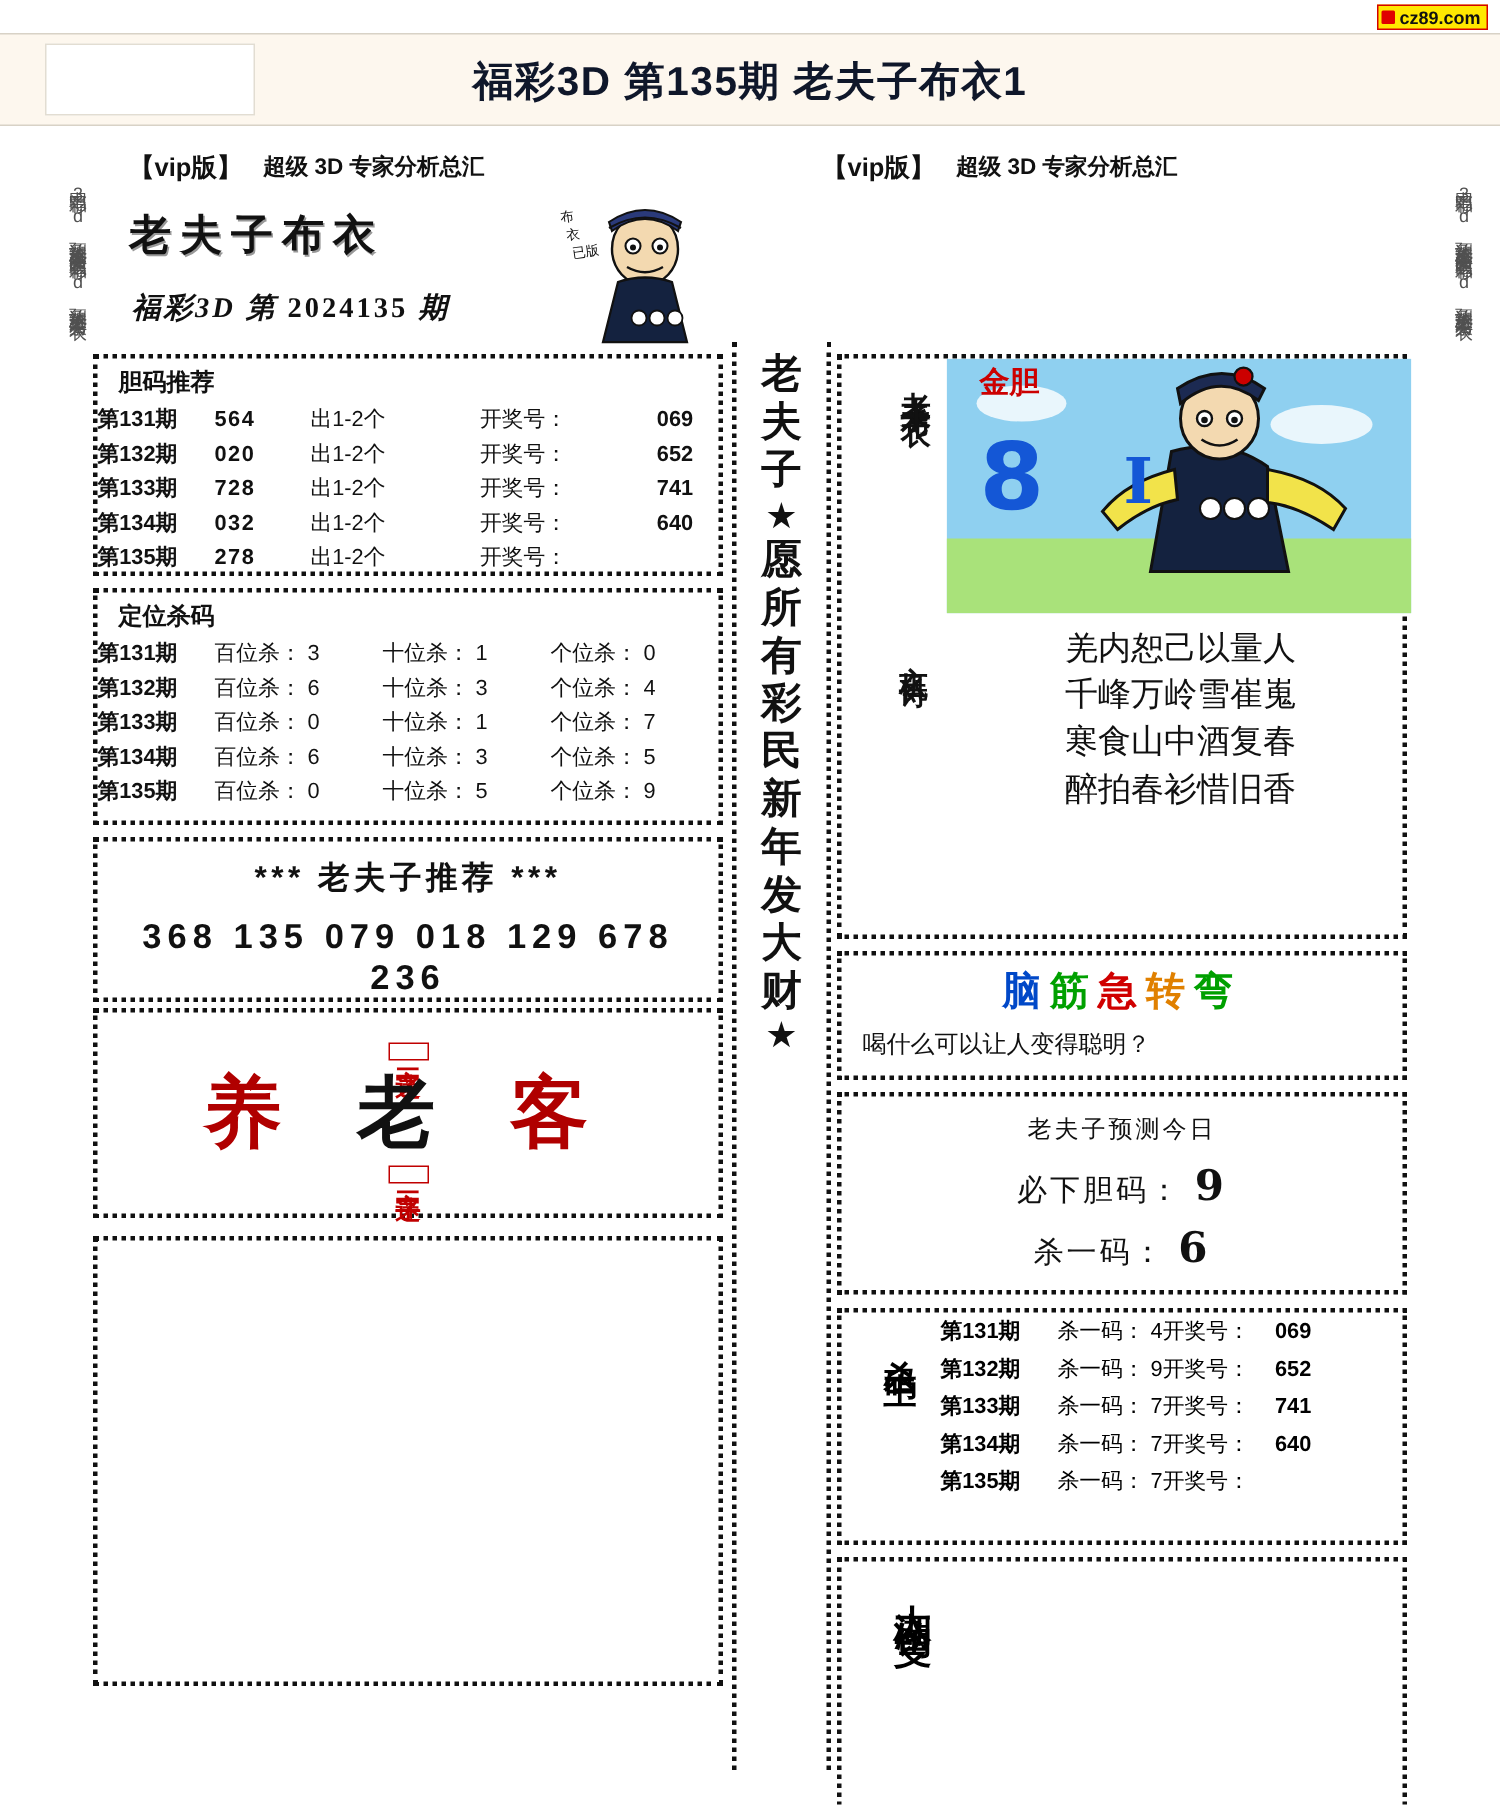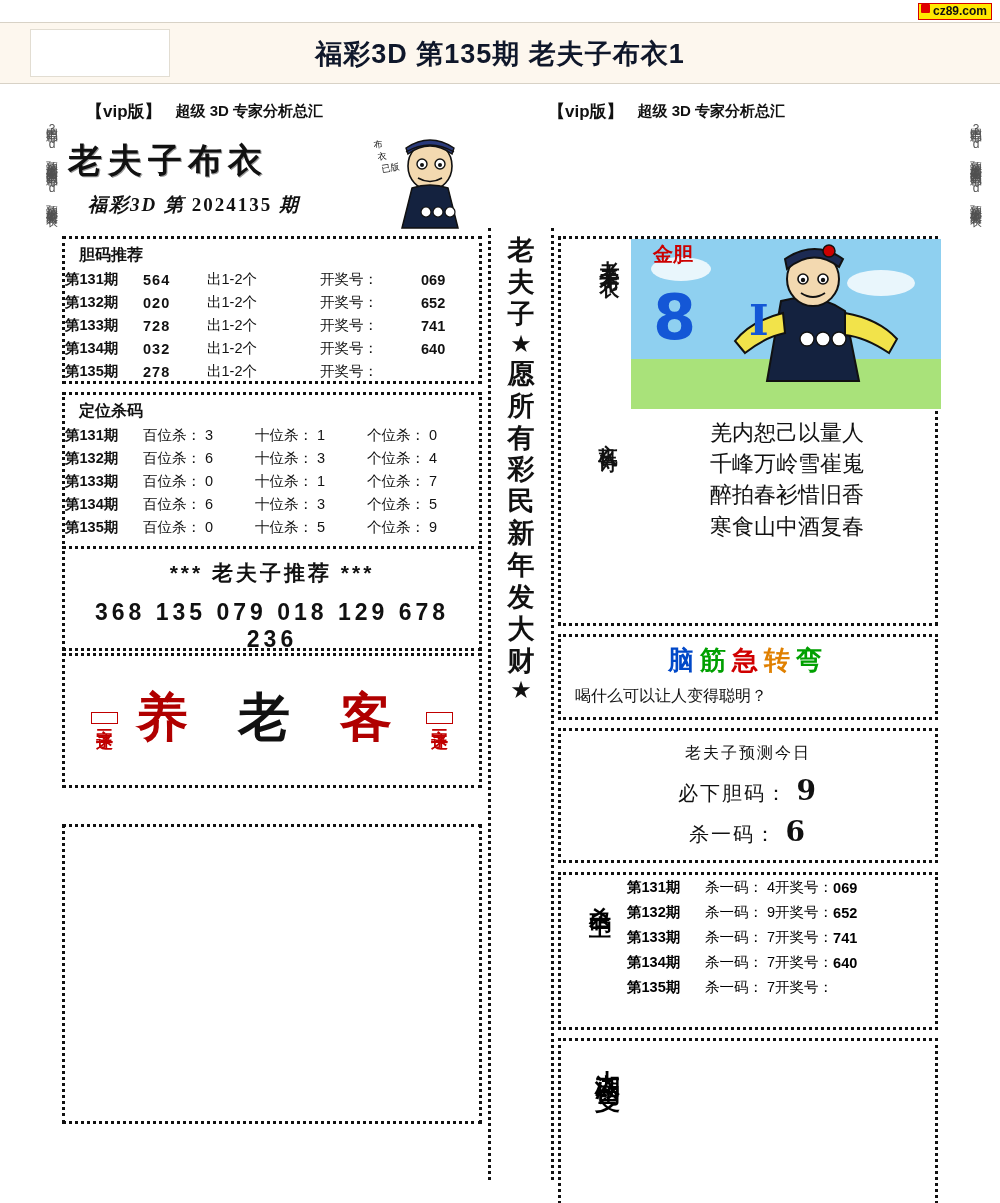--- a/index.html
+++ b/index.html
@@ -15,21 +15,21 @@
     position:absolute; left:0; top:0; width:1000px; height:1203px;
     background:#fff;
   }
   
   .topbar {
     position:absolute; left:0; top:0; width:1000px; height:22px;
     background:#ffffff;
   }
   .logo {
     position:absolute; right:8px; top:3px;
-    height:17px; display:flex; align-items:flex-start;
+    height:17px; display:flex; align-items:center;
     font-size:12px; font-weight:bold; color:#111;
     background:#ffe800; border:1px solid #d40000; padding:0 4px 0 2px;
     font-family:"Liberation Sans", sans-serif;
   }
   .logo .dot {
     display:inline-block; width:9px; height:9px; background:#e00000;
     margin-right:3px; border-radius:1px;
   }
   
   .titleband {
@@ -84,22 +84,22 @@
     position:absolute; left:470px; top:140px; width:66px; height:952px;
   }
   .rightcol {
     position:absolute; left:540px; top:42px; width:380px; height:1050px;
   }
   
   .masthead {
     position:absolute; left:0; top:0; width:420px; height:100px;
   }
   .mh-title {
-    position:absolute; left:6px; top:8px;
-    font-size:34px; font-weight:bold; color:#111;
+    position:absolute; left:24px; top:8px;
+    font-size:28px; font-weight:bold; color:#111;
     font-family:Liberation Mono, monospace;
     letter-spacing:6px;
     text-shadow:1px 1px 0 #999;
   }
   .mh-sub {
     position:absolute; left:26px; top:62px;
     font-size:19px; font-weight:bold; color:#111;
     font-style:italic; letter-spacing:2px;font-family:Liberation Serif, serif;
   }
   .mh-sub .num { font-style:normal; }
@@ -118,21 +118,21 @@
   }
   table.rows { width:100%; border-collapse:collapse; }
   table.rows td {
     font-size:14.5px; color:#111; padding:2px 0;
     white-space:nowrap;
   }
   td.period { width:78px; padding-left:12px; font-weight:bold;}
   td.code { width:64px; text-align:left; font-weight:bold; letter-spacing:1px;}
   td.mid { width:70px; }
   td.open { text-align:center; }
-  td.openno { width:58px; text-align:left; font-weight:bold;margin-left:33px;}
+  td.openno { width:58px; text-align:center; font-weight:bold;margin-left:33px;}
   .kill td.k { padding-right:6px; }
   
   .rec-title {
     text-align:center; font-size:21px; font-weight:bold; color:#111;
     letter-spacing:3px; margin-top:10px;
   }
   .rec-nums {
     text-align:center; font-size:23px; font-weight:bold; color:#111;
     letter-spacing:4px; margin:12px 0 10px 0;
   }
@@ -380,26 +380,26 @@
             <tr>
               <td class="period">第135期</td>
               <td class="k">百位杀： 0</td>
               <td class="k">十位杀： 5</td>
               <td class="k">个位杀： 9</td>
             </tr>
           </tbody>
         </table>
       </div>
 
-      <div class="blk" style="top:416px; height:110px;">
+      <div class="blk" style="top:428px; height:110px;">
         <div class="rec-title">*** 老夫子推荐 ***</div>
         <div class="rec-nums">368  135  079  018  129  678  236</div>
       </div>
 
-      <div class="riddle" style="top:518px;">
+      <div class="riddle" style="top:542px;flex-direction:column;">
         <div class="sidelabel">三字迷</div>
         <div class="big">
           <span class="r">养</span>
           <span class="k">老</span>
           <span class="r">客</span>
         </div>
         <div class="sidelabel">三字迷</div>
       </div>
 
       <div class="blankblk" style="top:694px;"></div>
@@ -454,22 +454,22 @@
             <circle cx="176" cy="100" r="7" fill="#fff" stroke="#111" stroke-width="1.4"></circle>
             <circle cx="192" cy="100" r="7" fill="#fff" stroke="#111" stroke-width="1.4"></circle>
             <circle cx="208" cy="100" r="7" fill="#fff" stroke="#111" stroke-width="1.4"></circle>
             <text x="118" y="96" font-size="42" font-weight="bold" fill="#1457d6" font-family="DejaVu Serif">I</text>
           </svg>
         </div>
 
         <div class="poem">
           <div>羌内恕己以量人</div>
           <div>千峰万岭雪崔嵬</div>
+          <div>寒食山中酒复春</div>
           <div>醉拍春衫惜旧香</div>
-          <div>寒食山中酒复春</div>
         </div>
       </div>
 
       <div class="rblk" style="top:504px; height:86px;">
         <div class="riddle2-title">
           <span class="c1">脑</span><span class="c2">筋</span><span class="c3">急</span><span class="c4">转</span><span class="c2">弯</span>
         </div>
         <div class="riddle2-q">喝什么可以让人变得聪明？</div>
       </div>
 

